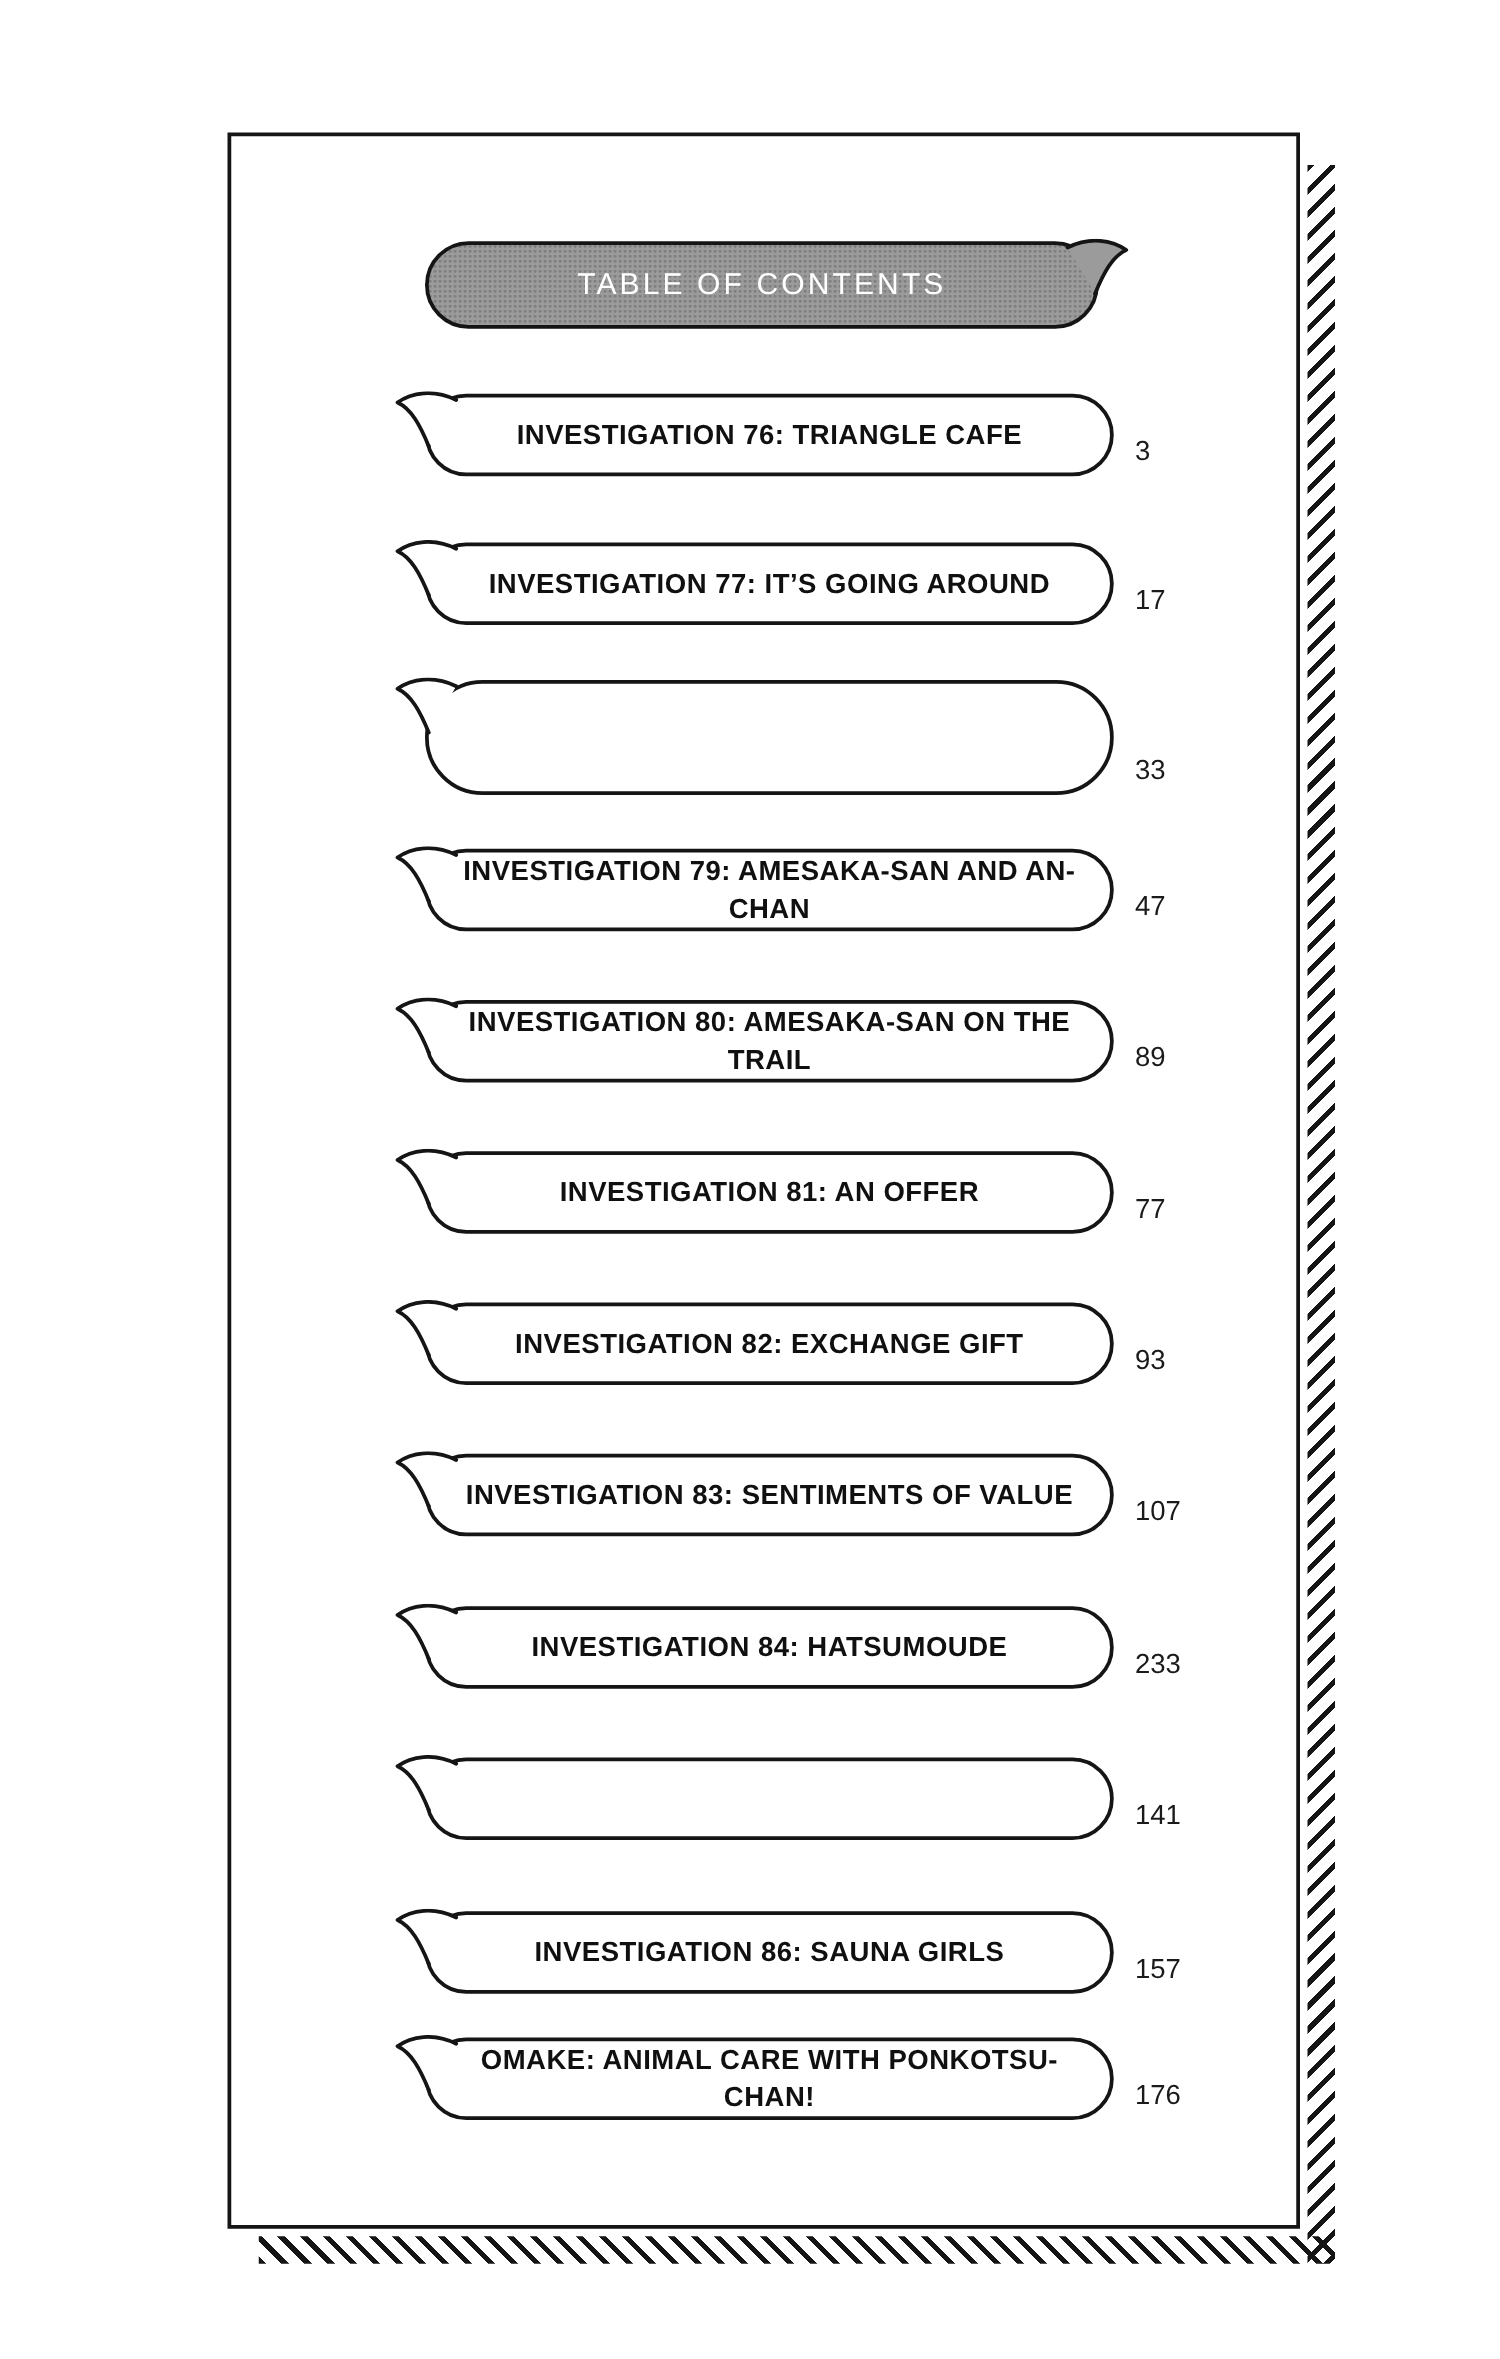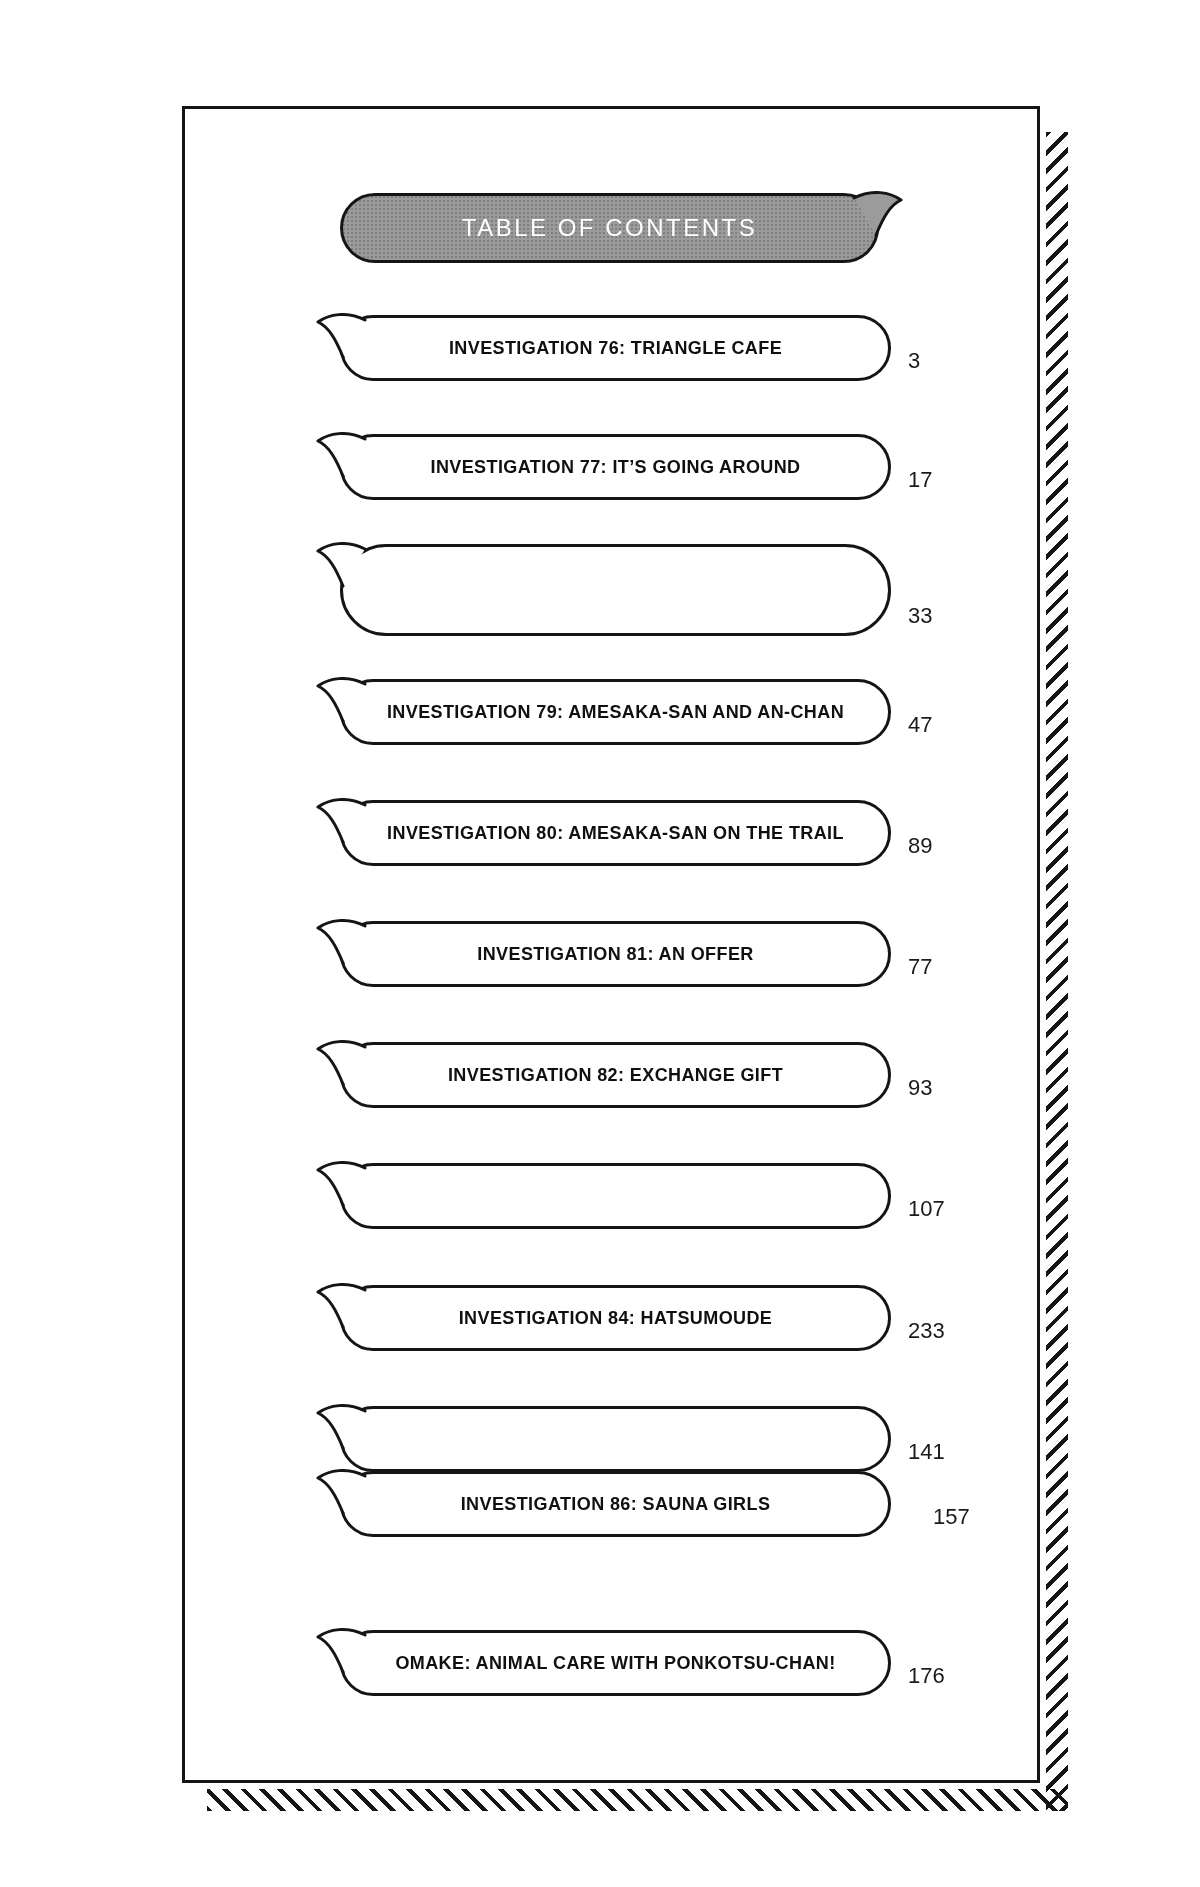--- a/index.html
+++ b/index.html
@@ -20,21 +20,21 @@
     background-size:4px 4px;
     border:3px solid #151515;border-radius:35px;
     display:flex;align-items:center;justify-content:center;z-index:1;}
   .toc-header .title{color:#ffffff;font-weight:normal;font-size:24px;letter-spacing:2.5px;}
   
   .row{position:absolute;left:155px;display:flex;align-items:flex-end;}
   .bubble{position:relative;width:551px;box-sizing:border-box;background:#ffffff;
     border:3px solid #151515;border-radius:46px;
     display:flex;align-items:center;justify-content:center;text-align:center;
     padding:0 14px;}
-  .entry-title{font-weight:bold;font-size:18px;letter-spacing:0.4px;color:#101010;line-height:1.35;}
+  .entry-title{font-weight:bold;font-size:22px;letter-spacing:0.4px;color:#101010;line-height:1.35;}
   .page-num{margin-left:17px;padding-bottom:7px;font-size:22px;color:#1a1a1a;}
   .tail{position:absolute;pointer-events:none;}
   .tail-left{left:-28px;top:-5px;}
   .tail-right{right:-28px;top:-5px;}
   .tail path{stroke:#151515;stroke-width:3;stroke-linecap:round;stroke-linejoin:round;}
   .tail-left path{fill:#ffffff;}
   .tail-right path{fill:#9b9b9b;}
 </style>
 </head>
 <body>
@@ -110,41 +110,42 @@
       </svg>
       <span class="entry-title">INVESTIGATION 82: EXCHANGE GIFT</span>
     </div>
     <span class="page-num">93</span>
   </div>
         <div class="row" style="top: 1054px; height: 66px;">
     <div class="bubble" style="height: 66px;">
       <svg class="tail tail-left" width="52" height="46" viewBox="0 0 52 46">
         <path d="M50,7 C32,-2 14,1 3,9 C14,14 21,27 28,44"></path>
       </svg>
+      <span class="entry-title">INVESTIGATION 83: SENTIMENTS OF VALUE</span>
     </div>
     <span class="page-num">107</span>
   </div>
         <div class="row" style="top: 1176px; height: 66px;">
     <div class="bubble" style="height: 66px;">
       <svg class="tail tail-left" width="52" height="46" viewBox="0 0 52 46">
         <path d="M50,7 C32,-2 14,1 3,9 C14,14 21,27 28,44"></path>
       </svg>
       <span class="entry-title">INVESTIGATION 84: HATSUMOUDE</span>
     </div>
     <span class="page-num">233</span>
   </div>
         <div class="row" style="top: 1297px; height: 66px;">
     <div class="bubble" style="height: 66px;">
       <svg class="tail tail-left" width="52" height="46" viewBox="0 0 52 46">
         <path d="M50,7 C32,-2 14,1 3,9 C14,14 21,27 28,44"></path>
       </svg>
     </div>
     <span class="page-num">141</span>
   </div>
-        <div class="row" style="top: 1358px; height: 70px; gap: 25px;">
+        <div class="row" style="top: 1416px; height: 70px;">
     <div class="bubble" style="height: 66px;">
       <svg class="tail tail-left" width="52" height="46" viewBox="0 0 52 46">
         <path d="M50,7 C32,-2 14,1 3,9 C14,14 21,27 28,44"></path>
       </svg>
       <span class="entry-title">INVESTIGATION 86: SAUNA GIRLS</span>
     </div>
     <span class="page-num">157</span>
   </div>
         <div class="row" style="top: 1539px; height: 48px;">
     <div class="bubble" style="height: 66px;">

